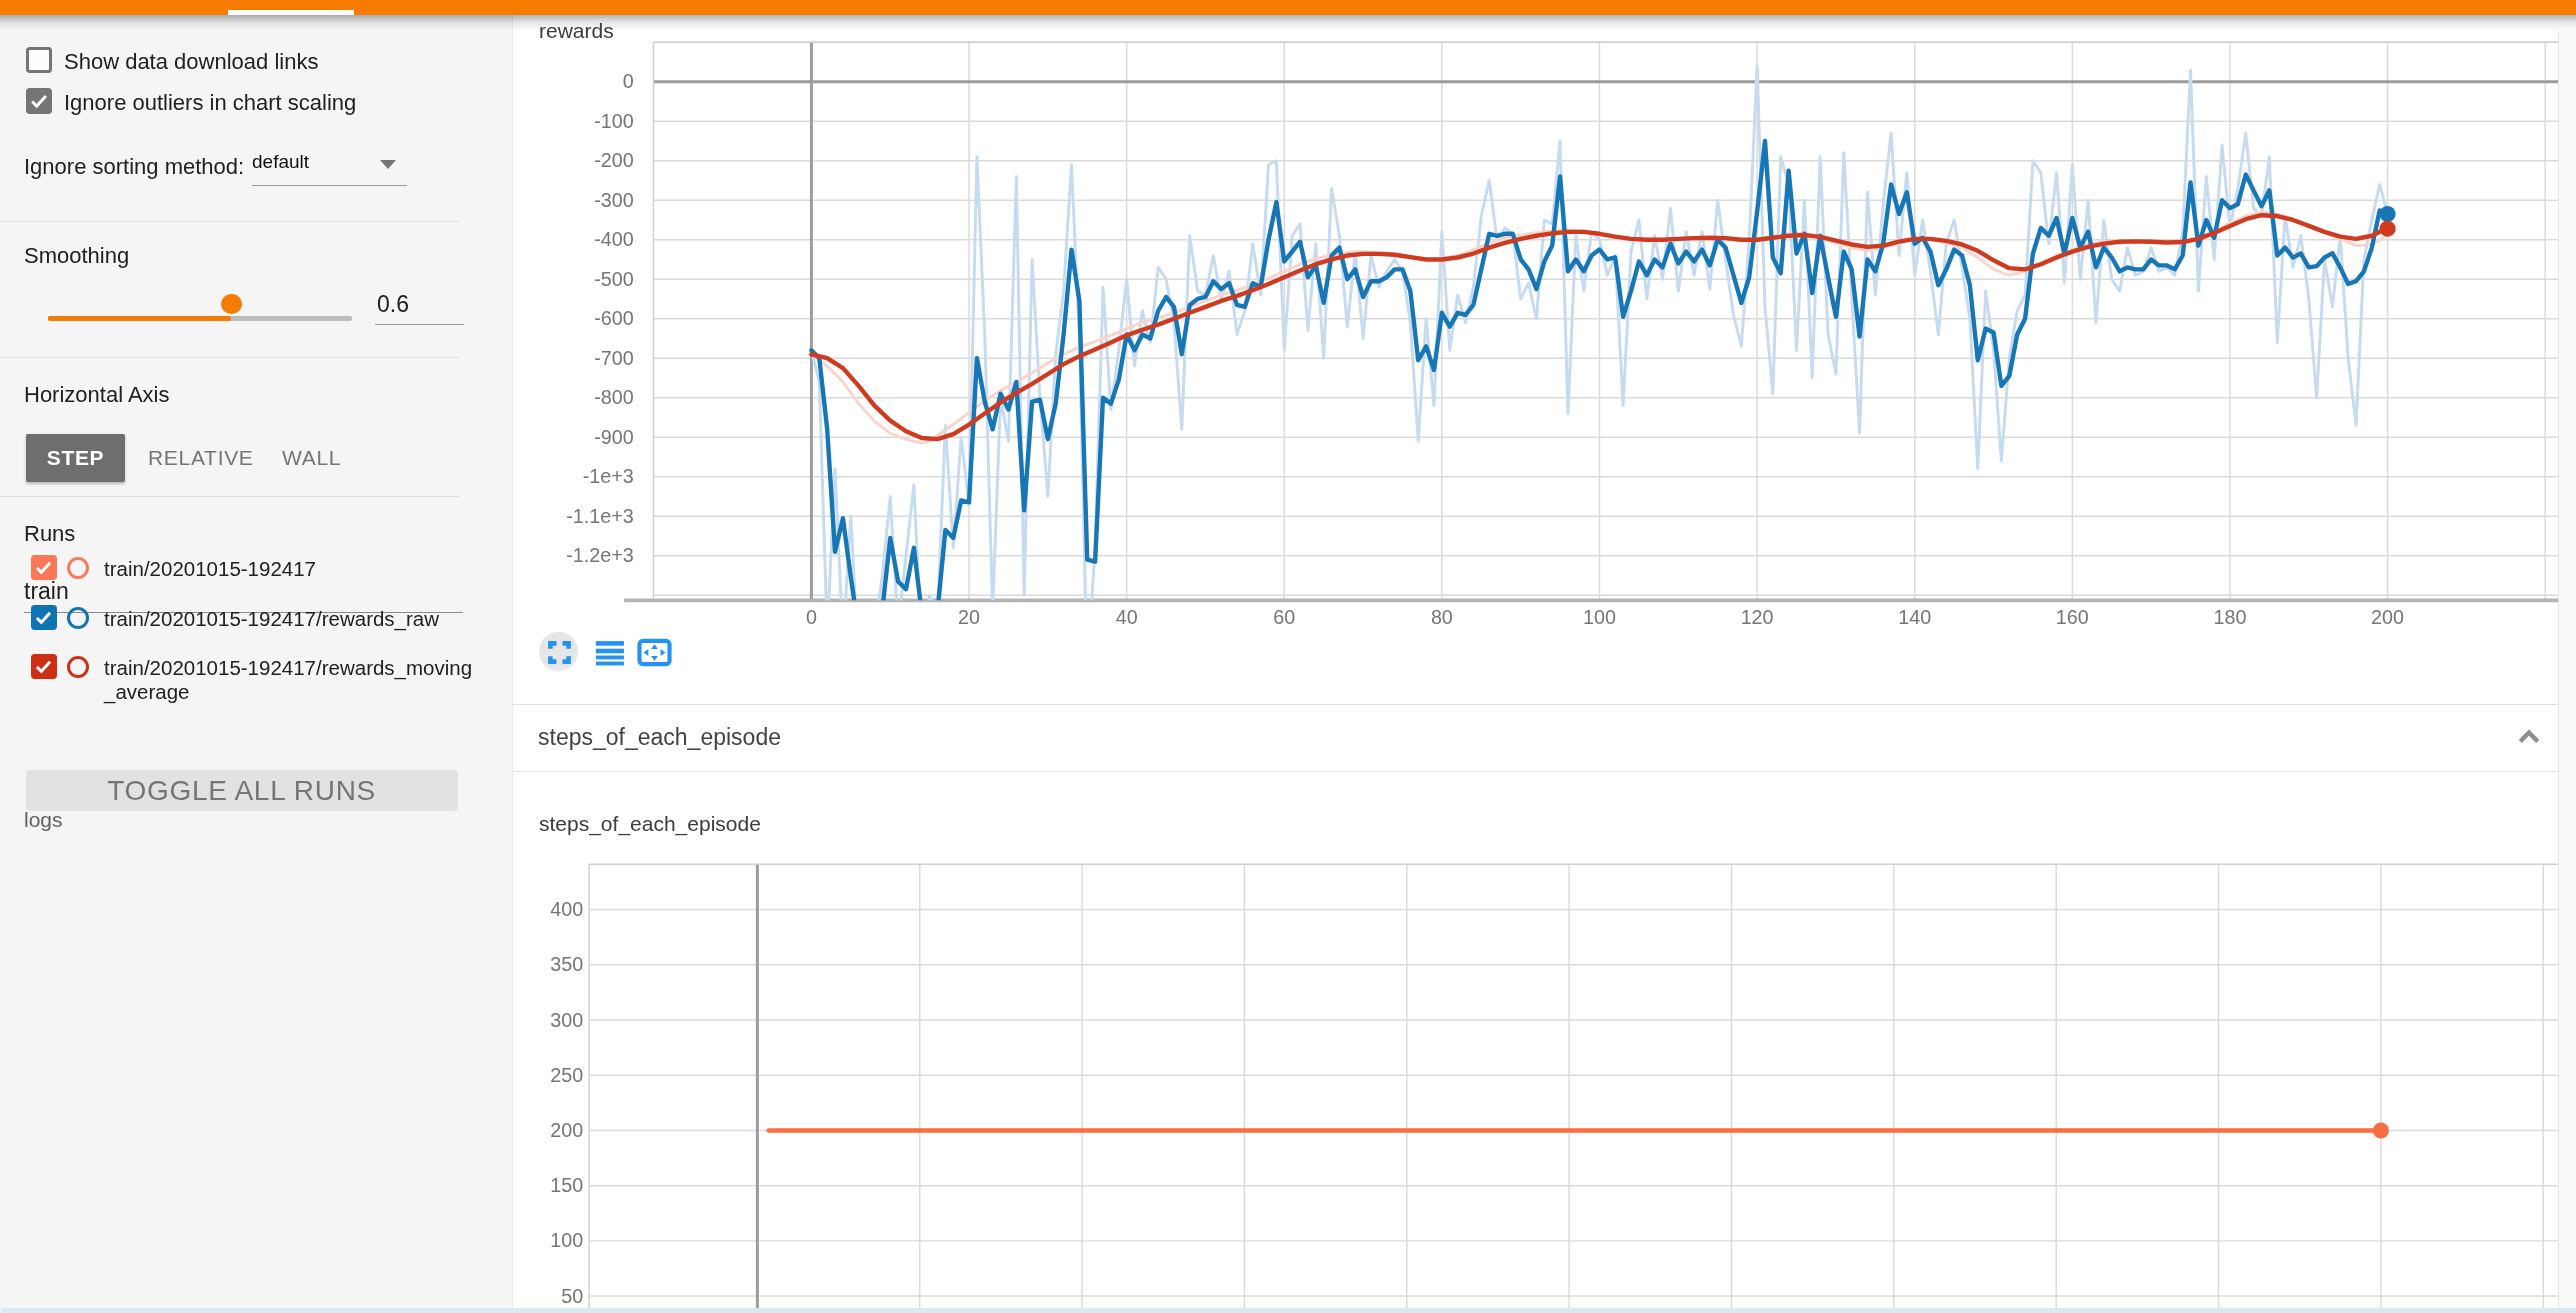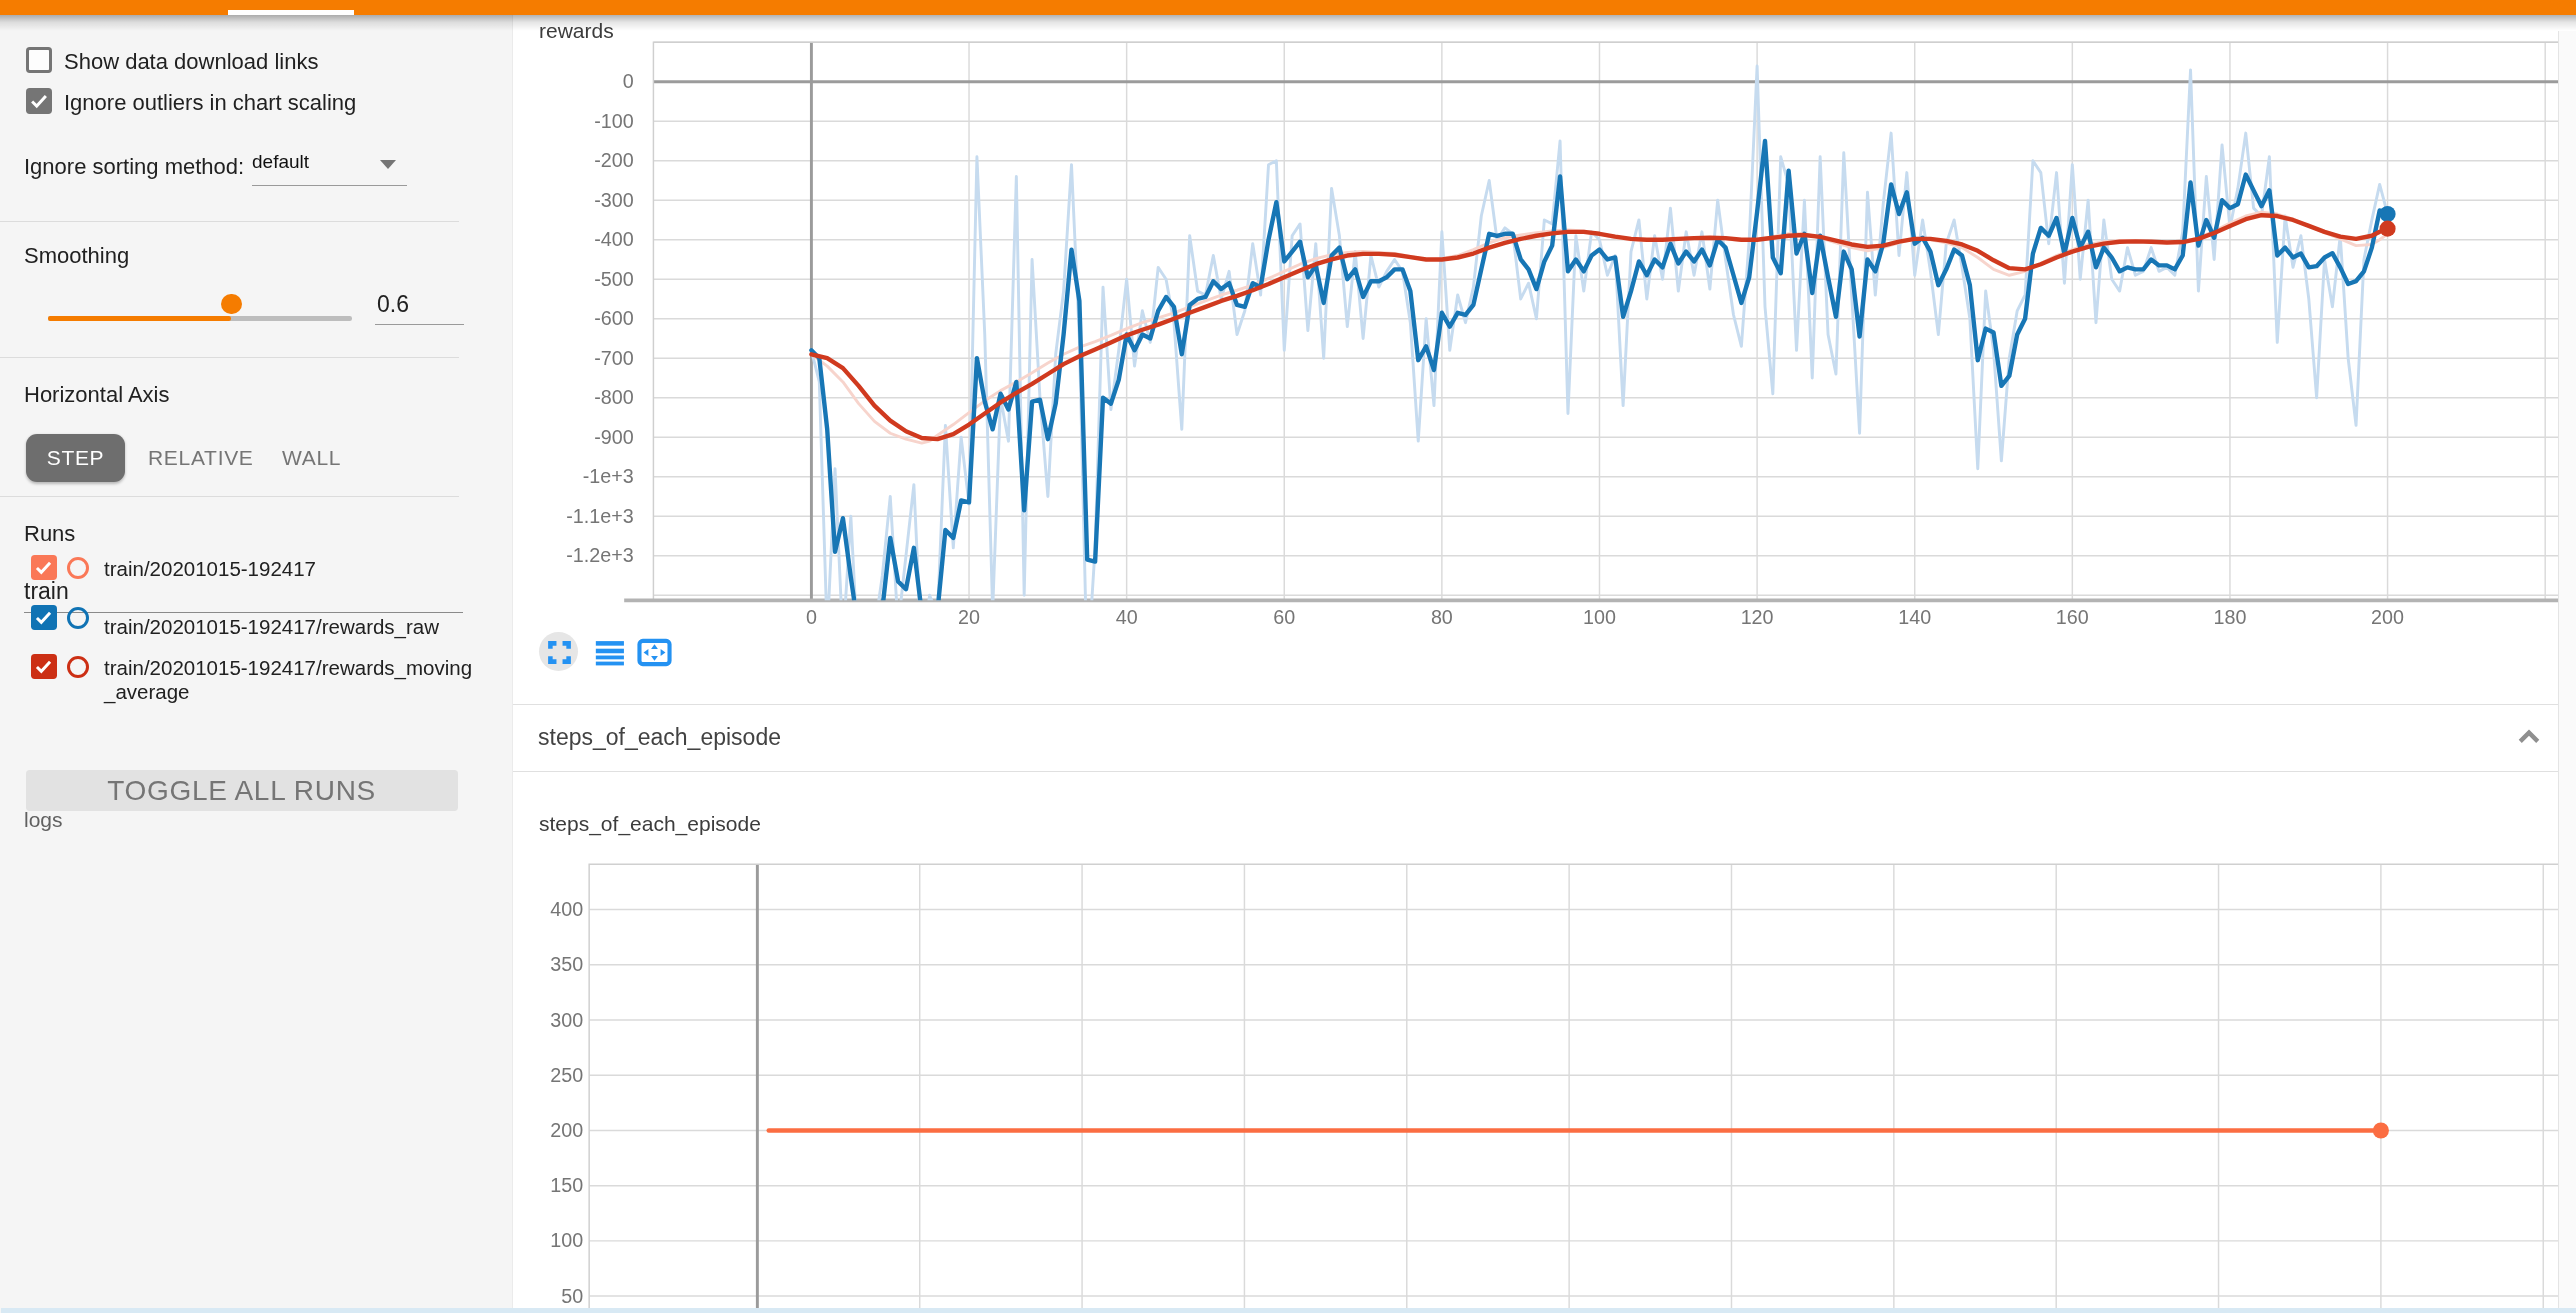--- a/index.html
+++ b/index.html
@@ -23,21 +23,21 @@
   .runrow .cb{width:25.6px;height:25.6px;}
   .ring{width:22px;height:22px;border-radius:50%;box-sizing:border-box;border:3.7px solid;}
   #tooltip-underline,#smooth-underline{height:1.5px;background:#9a9a9a;}
   .dd-arrow{width:0;height:0;border-left:8px solid transparent;border-right:8px solid transparent;
             border-top:9.5px solid #757575;}
   #slider-track{left:48px;top:301px;width:304px;height:5.1px;background:#bdbdbd;border-radius:2.2px;}
   #slider-fill{left:48px;top:301px;height:5.1px;background:#f57c00;border-radius:2.2px;}
   #slider-knob{width:20.5px;height:20.5px;border-radius:50%;background:#f57c00;}
   .axisbtn{font-size:21px;letter-spacing:0.7px;}
   #btn-step{left:26px;top:419px;width:99px;height:48px;background:#6e6e6e;color:#ffffff;
-            border-radius:11px;text-align:center;line-height:48px;box-shadow:0 1.5px 2.9px rgba(0,0,0,.25);}
+            border-radius:2px;text-align:center;line-height:48px;box-shadow:0 1.5px 2.9px rgba(0,0,0,.25);font-weight:bold;}
   .axisbtn.plain{color:#757575;top:419px;line-height:48px;}
   #runs-input{left:24px;top:563px;width:439px;background:transparent;border:0;outline:none;
      border-bottom:1.5px solid #8a8a8a;font-size:23px;color:#212121;padding:0 0 7.3px 0;
      font-family:"Liberation Sans","DejaVu Sans",sans-serif;}
   .runrow{left:31px;height:50px;}
   .runlabel{color:#212121;font-size:20.5px;line-height:24px;width:369px;word-break:break-all;}
   #toggle-btn{left:25.6px;top:755px;width:432px;height:41px;background:#e2e2e2;border-radius:3.7px;
      color:#757575;font-size:28px;text-align:center;line-height:41px;letter-spacing:0.7px;}
   
   #main{left:512px;top:14.6px;width:2064px;height:1299px;background:#ffffff;z-index:6;
@@ -109,21 +109,21 @@
         <div class="abs ring" style="left: 36px; top: 2.2px; border-color: rgb(250, 120, 87);"></div>
         <div class="abs runlabel" style="left: 73px; top: 2.2px;">train/20201015-192417</div>
       </div>
       <div class="abs runrow" style="top: 590px;">
         <div class="abs cb" style="left: 0px; top: 0px; background: rgb(16, 115, 180);">
           <svg width="21" height="21" viewBox="0 0 24 24">
             <path d="M4.5 12.5l5 5 10-11" stroke="#ffffff" stroke-width="3.4" fill="none"></path>
           </svg>
         </div>
         <div class="abs ring" style="left: 36px; top: 2.2px; border-color: rgb(16, 115, 180);"></div>
-        <div class="abs runlabel" style="left: 73px; top: 2.2px; margin-top: 8px;">train/20201015-192417/rewards_raw</div>
+        <div class="abs runlabel" style="left: 73px; top: 2.2px;">train/20201015-192417/rewards_raw</div>
       </div>
       <div class="abs runrow" style="top: 639px;">
         <div class="abs cb" style="left: 0px; top: 0px; background: rgb(204, 47, 20);">
           <svg width="21" height="21" viewBox="0 0 24 24">
             <path d="M4.5 12.5l5 5 10-11" stroke="#ffffff" stroke-width="3.4" fill="none"></path>
           </svg>
         </div>
         <div class="abs ring" style="left: 36px; top: 2.2px; border-color: rgb(204, 47, 20);"></div>
         <div class="abs runlabel" style="left: 73px; top: 2.2px;">train/20201015-192417/rewards_moving_average</div>
       </div>

